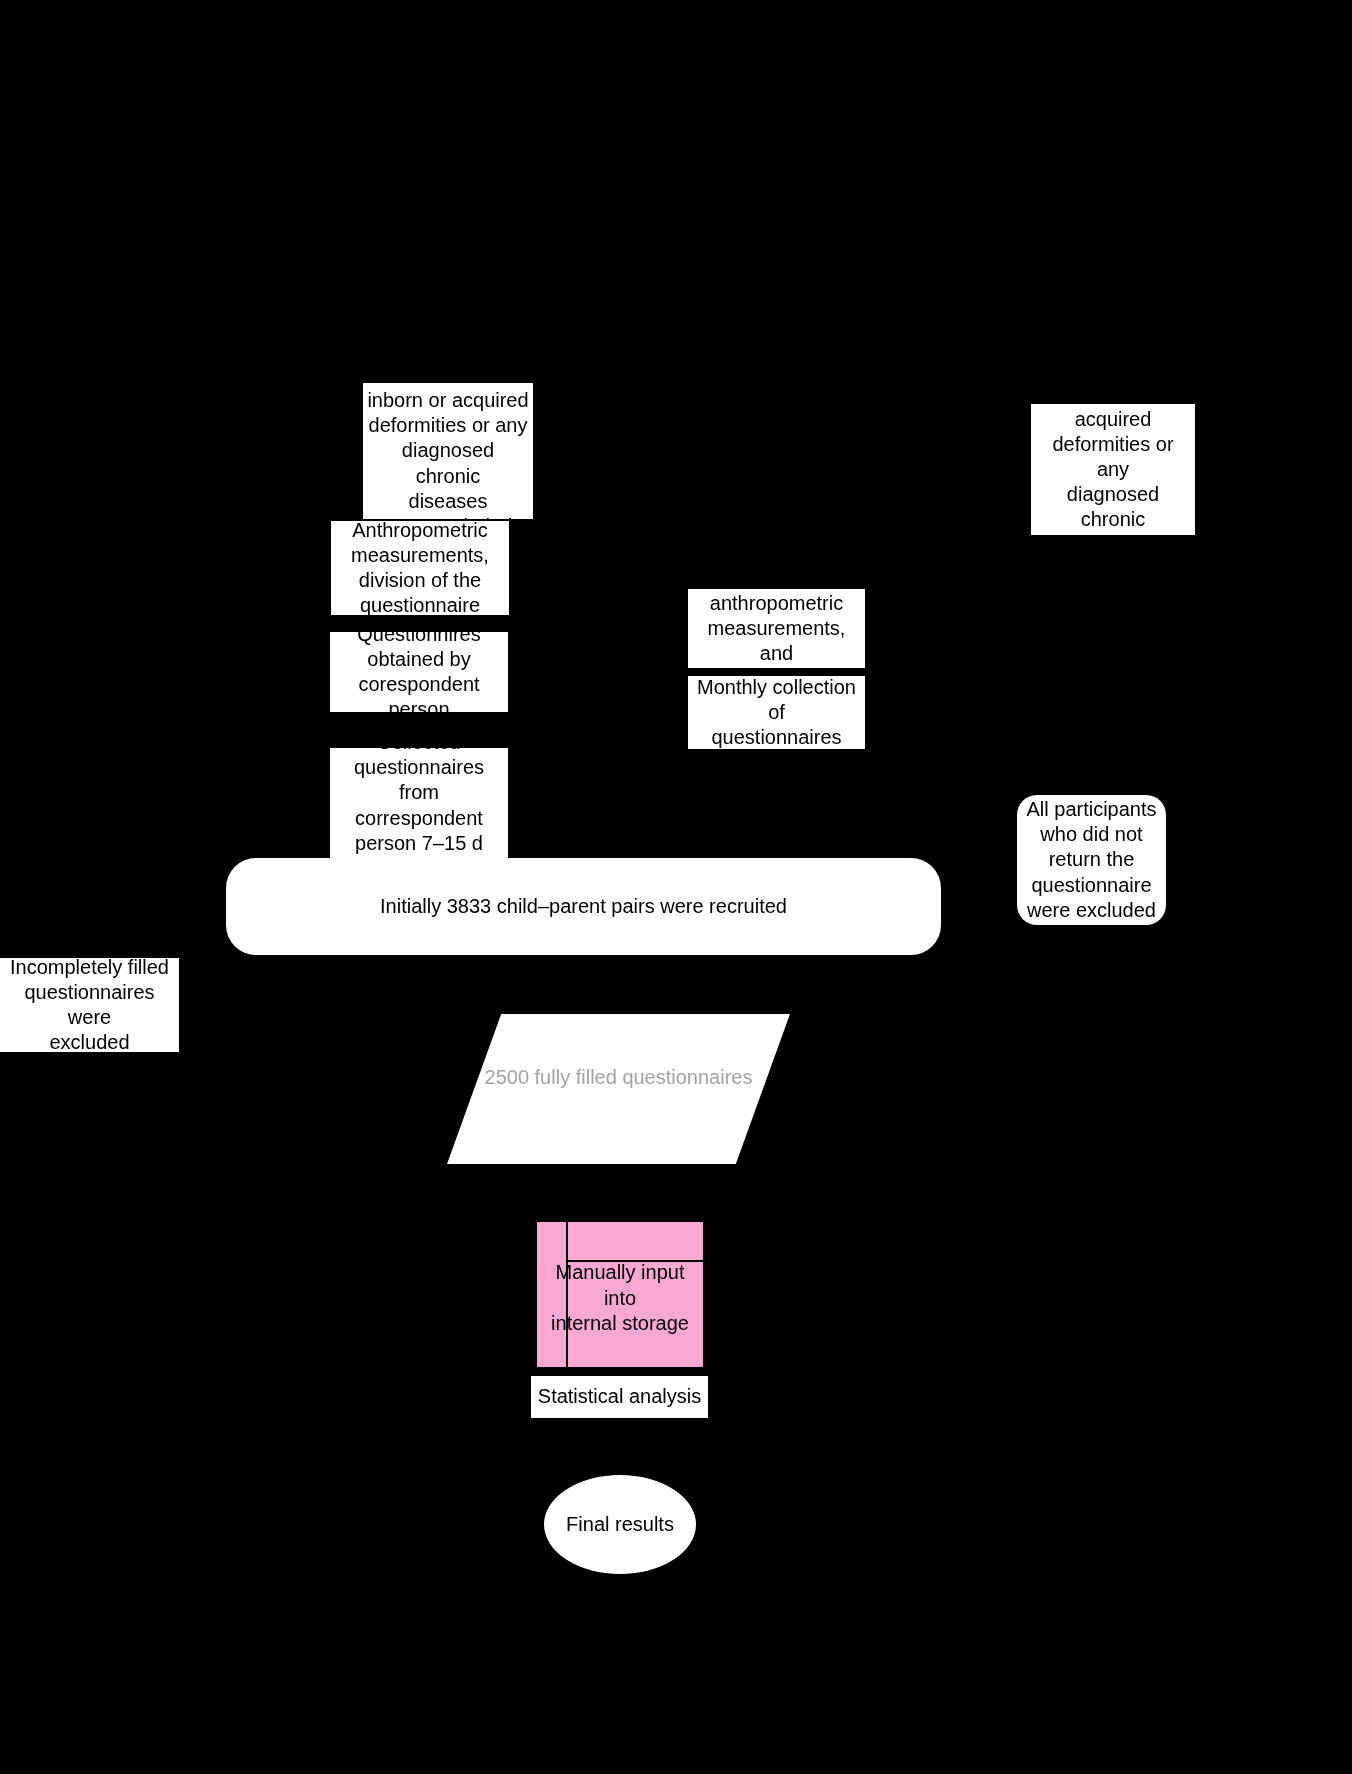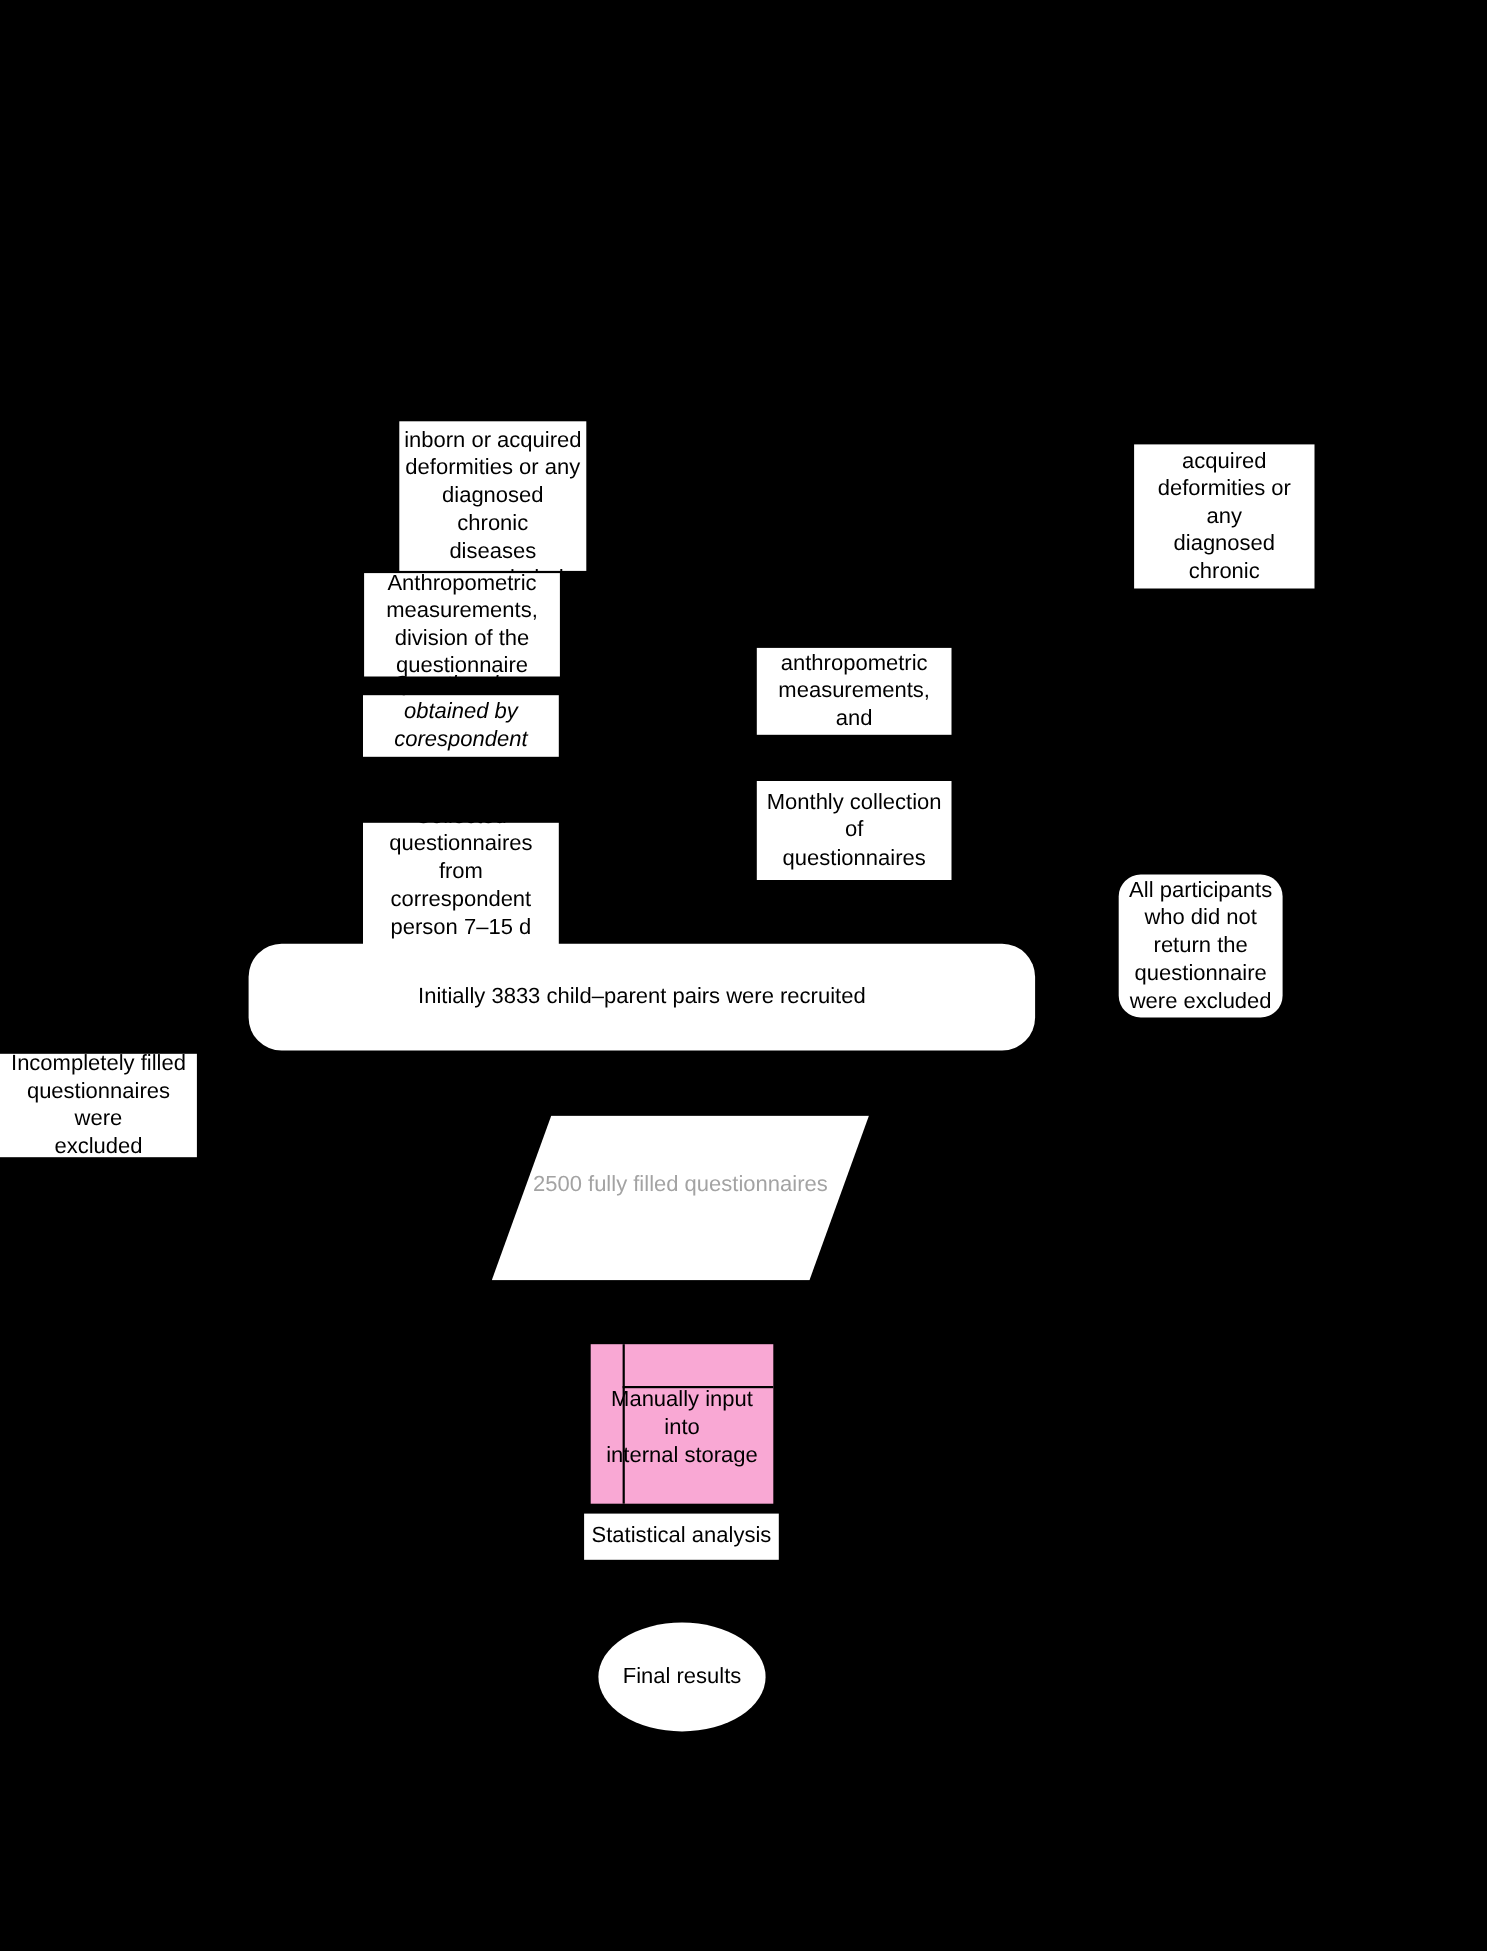--- a/index.html
+++ b/index.html
@@ -33,26 +33,26 @@
     line-height: 1.26;
     font-size: 20px;
     box-sizing: border-box;
     white-space: pre-line;
     padding: 2px 4px;
   }
 
   
   #box-exclusion-left   { left: 332px; top: 383px;  width: 170px; height: 136px; margin-left: 31px; }
   #box-anthro-left      { left: 331px; top: 521px;  width: 178px; height: 94px;  }
-  #box-questionnires    { left: 330px; top: 632px;  width: 178px; height: 56px; font-style: italic;  }
+  #box-questionnires    { left: 330px; top: 632px;  width: 178px; height: 80px;  }
   #box-collected        { left: 330px; top: 748px;  width: 178px; height: 115px; }
 
   
   #box-daily-anthro     { left: 688px; top: 589px;  width: 177px; height: 79px;  }
-  #box-monthly          { left: 688px; top: 710px;  width: 177px; height: 90px;  }
+  #box-monthly          { left: 688px; top: 676px;  width: 177px; height: 73px;  }
 
   
   #box-exclusion-right  { left: 1031px; top: 404px; width: 164px; height: 131px; }
   #box-no-return        { left: 1017px; top: 795px; width: 149px; height: 130px; border-radius: 20px; }
 
   
   #box-incomplete       { left: 0px;  top: 958px;   width: 179px; height: 94px;  }
 
   
   #box-recruited        { left: 226px; top: 858px;  width: 715px; height: 97px;  font-size: 20px; border-radius: 30px; }

